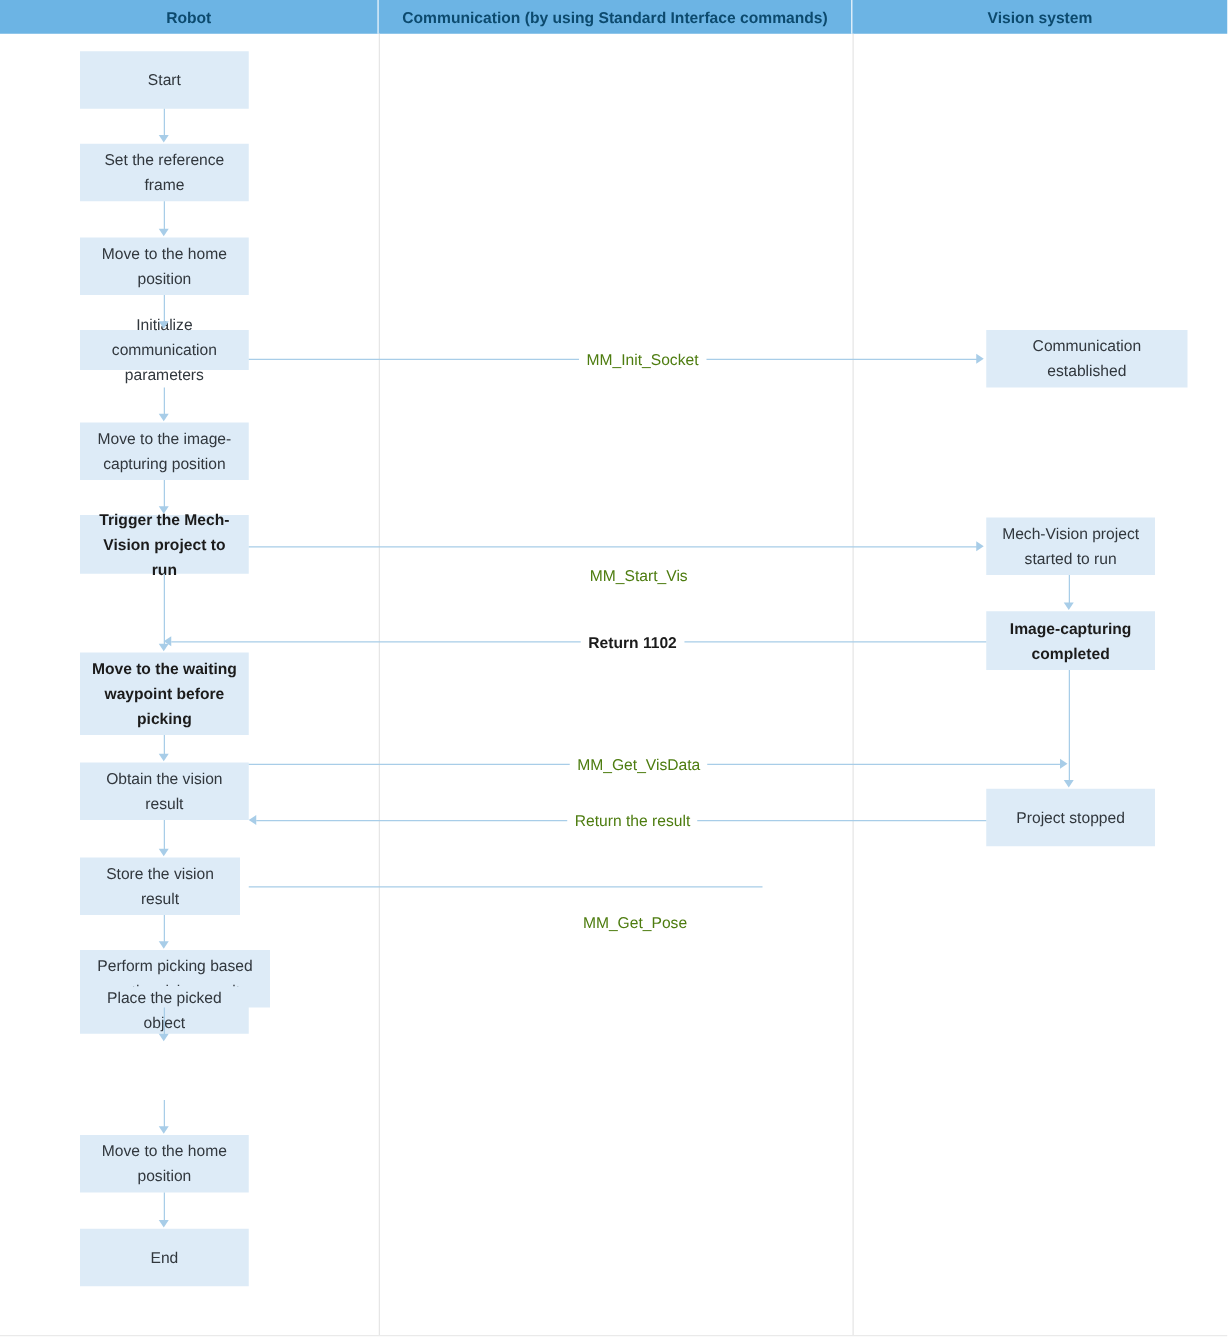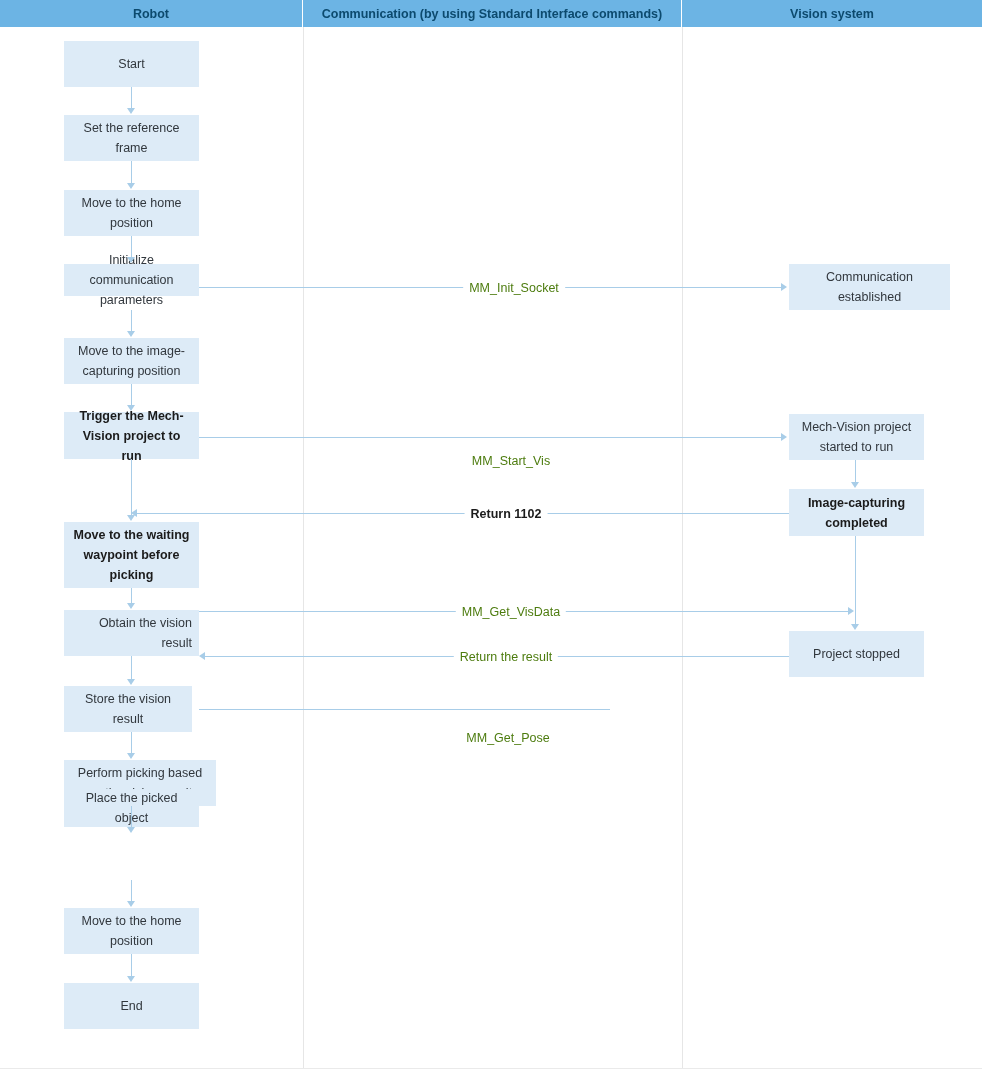--- a/index.html
+++ b/index.html
@@ -68,21 +68,21 @@
 <div class="box" style="left:64px;top:190px;width:135px;height:46px;">Move to the home position</div>
 
 <div class="box" style="left:64px;top:264px;width:135px;height:32px;">Initialize communication parameters</div>
 
 <div class="box" style="left:64px;top:338px;width:135px;height:46px;">Move to the image-capturing position</div>
 
 <div class="box bold" style="left:64px;top:412px;width:135px;height:47px;">Trigger the Mech-Vision project to run</div>
 
 <div class="box bold" style="left:64px;top:522px;width:135px;height:66px;">Move to the waiting waypoint before picking</div>
 
-<div class="box" style="left:64px;top:610px;width:135px;height:46px;text-align:right;">Obtain the vision result</div>
+<div class="box" style="left:64px;top:610px;width:135px;height:46px;">Obtain the vision result</div>
 
 <div class="box" style="left:64px;top:686px;width:128px;height:46px;">Store the vision result</div>
 
 <div class="box" style="left:64px;top:760px;width:152px;height:46px;">Perform picking based on the vision result</div>
 
 <div class="box" style="left:64px;top:789px;width:135px;height:38px;">Place the picked object</div>
 
 <div class="box" style="left:64px;top:908px;width:135px;height:46px;">Move to the home position</div>
 
 <div class="box" style="left:64px;top:983px;width:135px;height:46px;">End</div>

